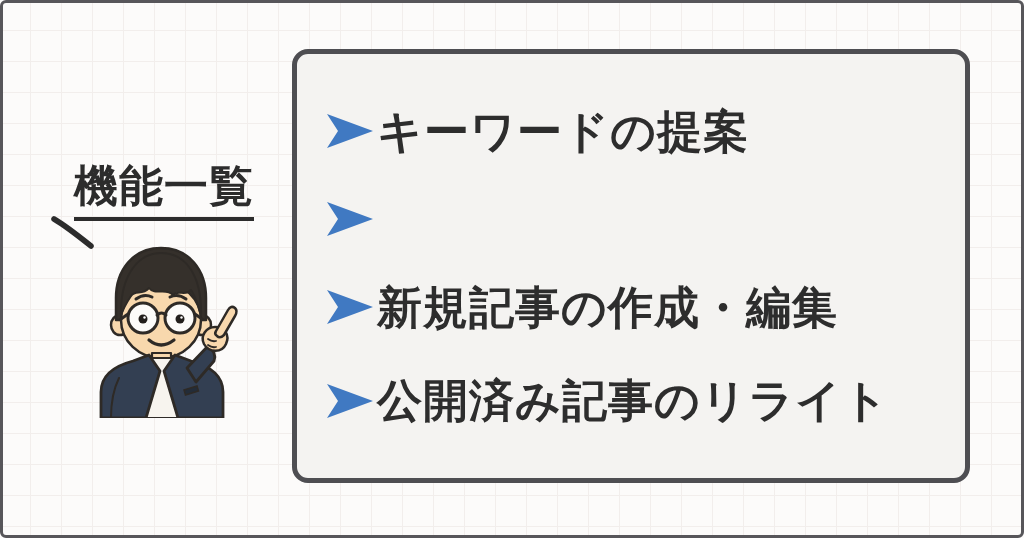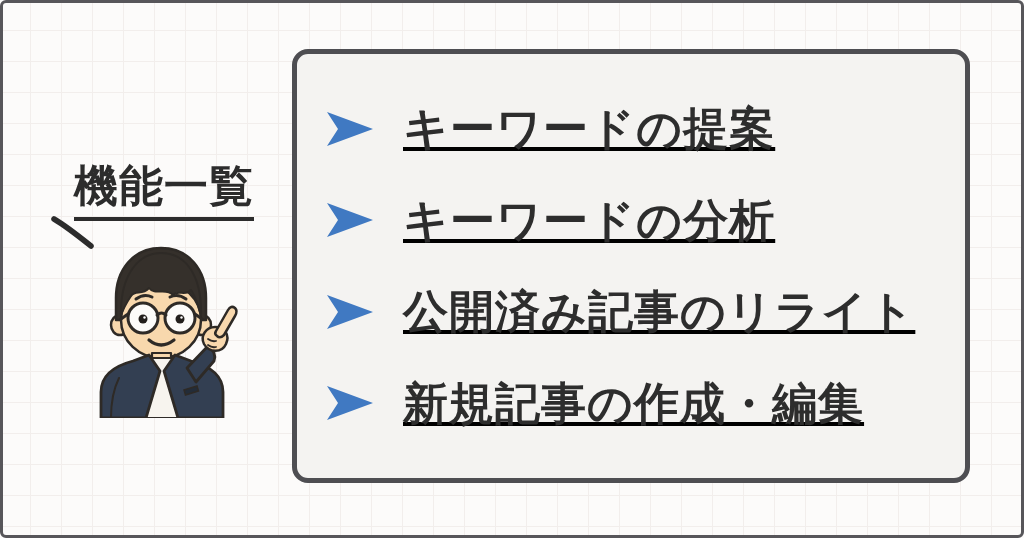--- a/index.html
+++ b/index.html
@@ -41,21 +41,21 @@
   
   .panel{
     position:absolute;left:292px;top:49px;width:678px;height:434px;
     box-sizing:border-box;
     background:#f4f3f1;
     border:5px solid #4e4e52;border-radius:16px;
     display:flex;flex-direction:column;justify-content:space-evenly;
     padding:6px 10px 6px 30px;
   }
   .row{
-    display:flex;align-items:center;gap:30px;text-decoration:underline;
+    display:flex;align-items:center;gap:4px;
   }
   .bullet{width:46px;height:34px;flex:0 0 auto;}
   .row-label{
     font-size:45px;font-weight:700;color:#2d2d2d;
     letter-spacing:1px;white-space:nowrap;line-height:1;
   }
 </style>
 </head>
 <body>
 
@@ -124,27 +124,26 @@
   <div class="row">
     <svg class="bullet" viewBox="0 0 46 34">
       <polygon points="0,0 46,17 0,34 11,17" fill="#4079c2"></polygon>
     </svg>
     <span class="row-label">キーワードの提案</span>
   </div>
   <div class="row">
     <svg class="bullet" viewBox="0 0 46 34">
       <polygon points="0,0 46,17 0,34 11,17" fill="#4079c2"></polygon>
     </svg>
-    <span class="row-label">キーワードの分析</span>
+  </div>
+  <div class="row">
+    <svg class="bullet" viewBox="0 0 46 34">
+      <polygon points="0,0 46,17 0,34 11,17" fill="#4079c2"></polygon>
+    </svg>
+    <span class="row-label">新規記事の作成・編集</span>
   </div>
   <div class="row">
     <svg class="bullet" viewBox="0 0 46 34">
       <polygon points="0,0 46,17 0,34 11,17" fill="#4079c2"></polygon>
     </svg>
     <span class="row-label">公開済み記事のリライト</span>
   </div>
-  <div class="row">
-    <svg class="bullet" viewBox="0 0 46 34">
-      <polygon points="0,0 46,17 0,34 11,17" fill="#4079c2"></polygon>
-    </svg>
-    <span class="row-label">新規記事の作成・編集</span>
-  </div>
 </div>
 
 </body></html>

